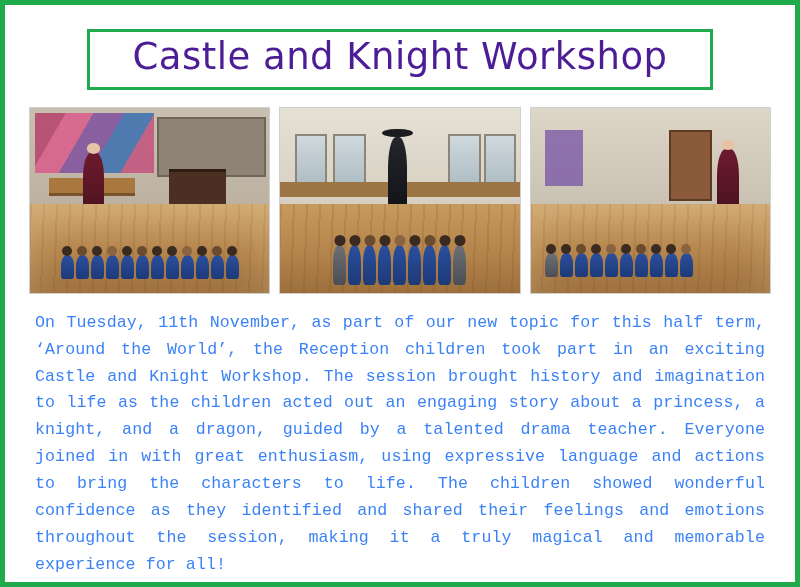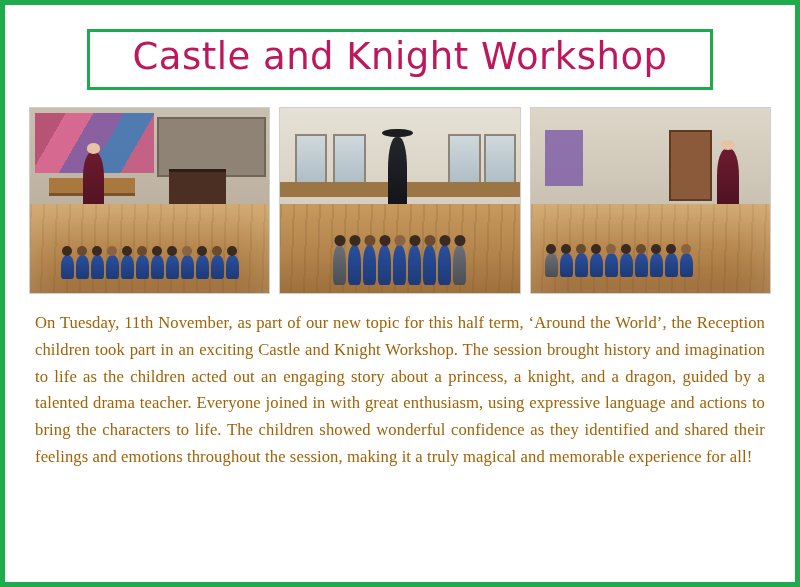--- a/index.html
+++ b/index.html
@@ -37,21 +37,21 @@
     border: 3px solid #1faa4b;
     margin: 8px 60px 0 60px;
     padding: 6px 10px 10px 10px;
     text-align: center;
     background: #ffffff;
   }
   .title-text {
     font-family: "DejaVu Sans", sans-serif;
     font-size: 37px;
     line-height: 1.05;
-    color: #be185d;
+    color: #4c1d95;
     letter-spacing: 0.5px;
     font-weight: 400;
   }
 
   
   .photo-row {
     display: flex;
     gap: 9px;
     margin-top: 17px;
     padding: 0 2px;
@@ -234,24 +234,24 @@
   }
   .kid.fair::before { background: #6b4b2e; }
   .kid.light::before { background: #8a6340; }
   .kid.grey { background: linear-gradient(#6d6f76, #4c4e55); }
   .kid.tall { height: 40px; }
   .kid.tall::before { top: -10px; width: 11px; height: 11px; }
 
   
   .body-text {
     margin: 16px 8px 0 8px;
-    font-family: Liberation Serif, serif;
+    font-family: Liberation Mono, monospace;
     font-size: 16.6px;
     line-height: 1.62;
-    color: #a16207;
+    color: #3b82f6;
     text-align: justify;
     text-justify: inter-word;
     letter-spacing: .1px;
   }
 </style>
 </head>
 <body>
 
 <div class="page">
   <div class="inner">

